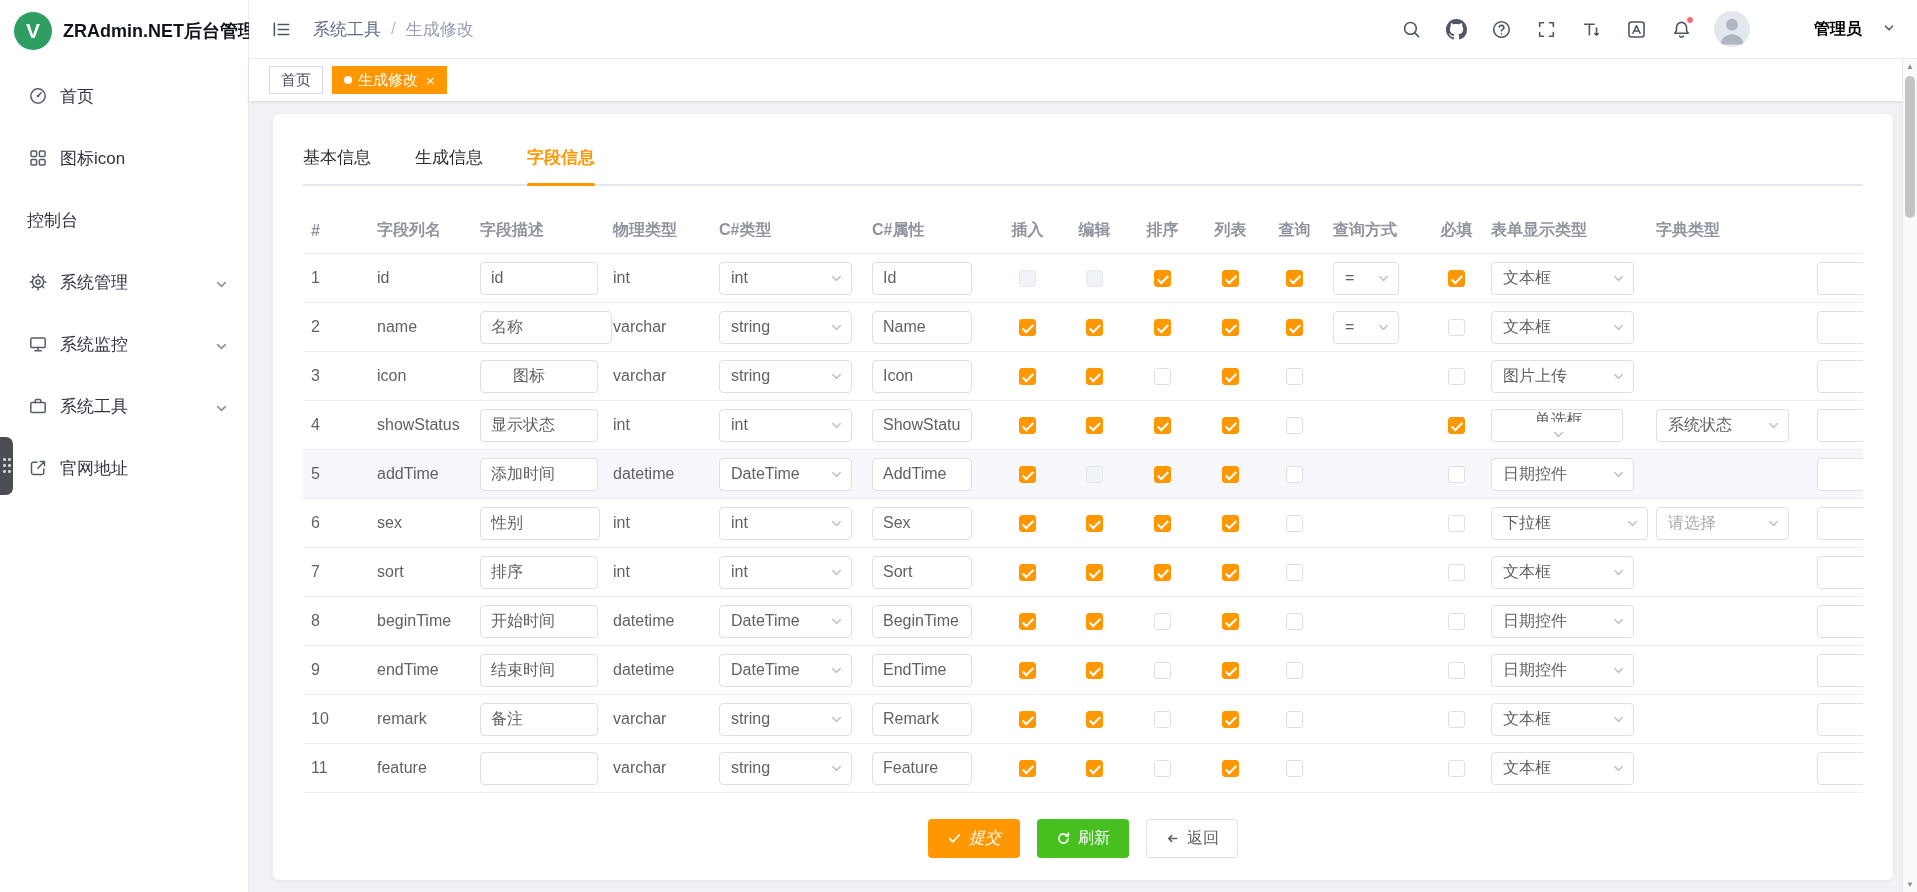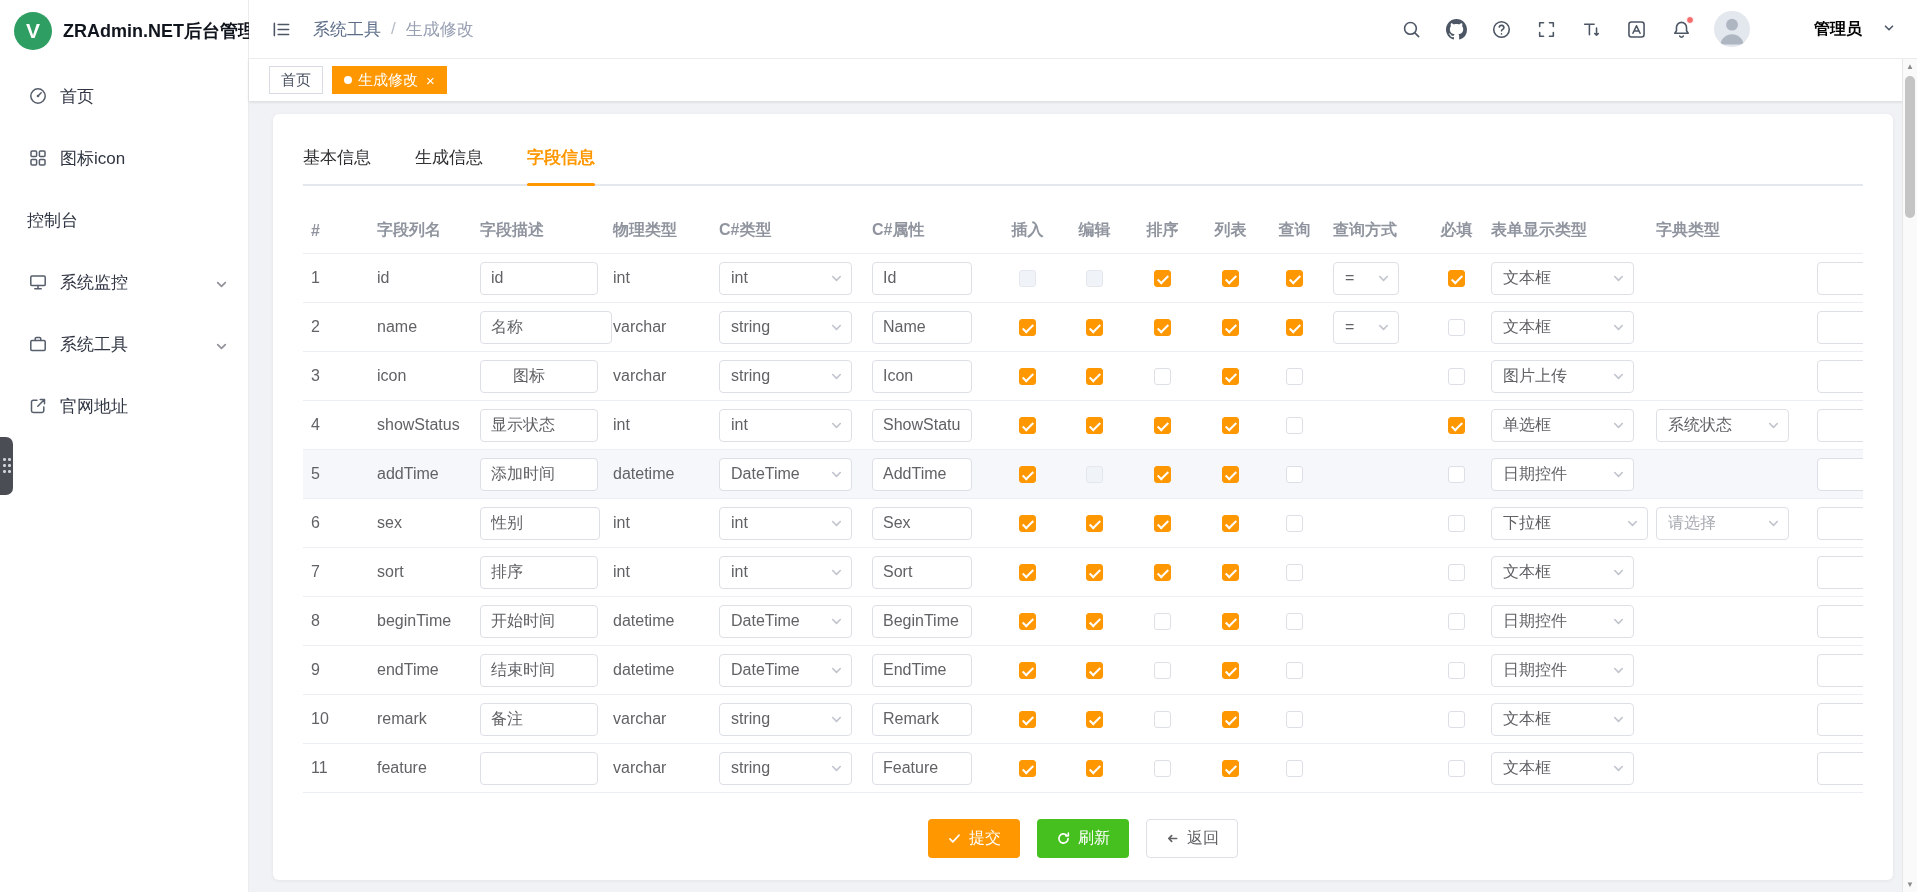--- a/index.html
+++ b/index.html
@@ -69,21 +69,21 @@
   .sel-val{overflow:hidden;text-overflow:ellipsis;}
 
   .cb{display:inline-block;width:17px;height:17px;border:1px solid #dcdfe6;border-radius:3px;background:#fff;position:relative;cursor:pointer;vertical-align:middle;}
   .cb.on{background:var(--accent,#ff9700);border-color:var(--accent,#ff9700);}
   .cb.on::after{content:"";position:absolute;left:5px;top:2px;width:4px;height:9px;border:solid #fff;border-width:0 2px 2px 0;transform:rotate(45deg);}
   .cb.dis{background:#f0f3f8;border-color:#e4e7ee;cursor:not-allowed;}
 
   .btn-row{display:flex;justify-content:center;gap:17px;margin-top:26px;}
   .btn{height:39px;display:inline-flex;align-items:center;gap:7px;padding:0 18px;border-radius:4px;font-size:16px;font-family:inherit;border:1px solid transparent;cursor:pointer;}
   .btn svg{width:15px;height:15px;fill:none;stroke-width:2;stroke-linecap:round;stroke-linejoin:round;}
-  .btn-submit{background:var(--accent,#ff9700);color:#fff;}
+  .btn-submit{background:var(--accent,#ff9700);color:#fff;font-style:italic;}
   .btn-submit svg{stroke:#fff;}
   .btn-refresh{background:var(--success,#45c01f);color:#fff;}
   .btn-refresh svg{stroke:#fff;}
   .btn-back{background:#fff;border-color:#dcdfe6;color:#606266;}
   .btn-back svg{stroke:#606266;}
 
   .footer{text-align:center;padding:22px 0 18px;color:#c4c9d1;font-size:17px;}
 
   
   .drawer-handle{position:fixed;left:0;top:437px;width:13px;height:58px;background:#4a4d53;border-radius:0 7px 7px 0;z-index:60;cursor:pointer;}
@@ -126,20 +126,33 @@
               <rect x="11.4" y="11.4" width="5.6" height="5.6" rx="1"></rect>
             </svg>
         </span>
         <span>图标icon</span>
       </div>
 
       <div class="menu-item">
         <span>控制台</span>
       </div>
 
+      <div class="menu-item">
+        <span class="mi-icon">
+          <svg viewBox="0 0 20 20">
+              <circle cx="10" cy="10" r="5.6"></circle>
+              <circle cx="10" cy="10" r="2.1"></circle>
+              <path d="M10 2v2.4M10 15.6V18M2 10h2.4M15.6 10H18M4.3 4.3l1.7 1.7M14 14l1.7 1.7M15.7 4.3L14 6M6 14l-1.7 1.7"></path>
+            </svg>
+        </span>
+        <span>系统管理</span>
+        <span class="chev"><svg viewBox="0 0 12 12">
+              <path d="M2.5 4.2L6 7.7l3.5-3.5"></path>
+            </svg></span>
+      </div>
 
       <div class="menu-item">
         <span class="mi-icon">
           <svg viewBox="0 0 20 20">
               <rect x="2.8" y="4" width="14.4" height="9.6" rx="1.2"></rect>
               <path d="M10 13.6v3M6.8 16.8h6.4"></path>
             </svg>
         </span>
         <span>系统监控</span>
         <span class="chev"><svg viewBox="0 0 12 12">
@@ -411,21 +424,21 @@
                       </svg>
                     </div></td>
                   <td><input class="inp" value="ShowStatus" style="width: 100px;"></td>
                   <td class="td-c"><span class="cb on"></span></td>
                   <td class="td-c"><span class="cb on"></span></td>
                   <td class="td-c"><span class="cb on"></span></td>
                   <td class="td-c"><span class="cb on"></span></td>
                   <td class="td-c"><span class="cb"></span></td>
                   <td></td>
                   <td class="td-c"><span class="cb on"></span></td>
-                  <td><div class="sel" style="width: 143px;">
+                  <td><div class="sel" style="width: 132px; flex-direction: column;">
                       <span class="sel-val">单选框</span>
                       <svg class="caret" viewBox="0 0 12 12">
                         <path d="M2.5 4.2L6 7.7l3.5-3.5" fill="none" stroke="#c0c4cc" stroke-width="1.5" stroke-linecap="round" stroke-linejoin="round"></path>
                       </svg>
                     </div></td>
                   <td><div class="sel" style="width: 133px;">
                       <span class="sel-val">系统状态</span>
                       <svg class="caret" viewBox="0 0 12 12">
                         <path d="M2.5 4.2L6 7.7l3.5-3.5" fill="none" stroke="#c0c4cc" stroke-width="1.5" stroke-linecap="round" stroke-linejoin="round"></path>
                       </svg>

